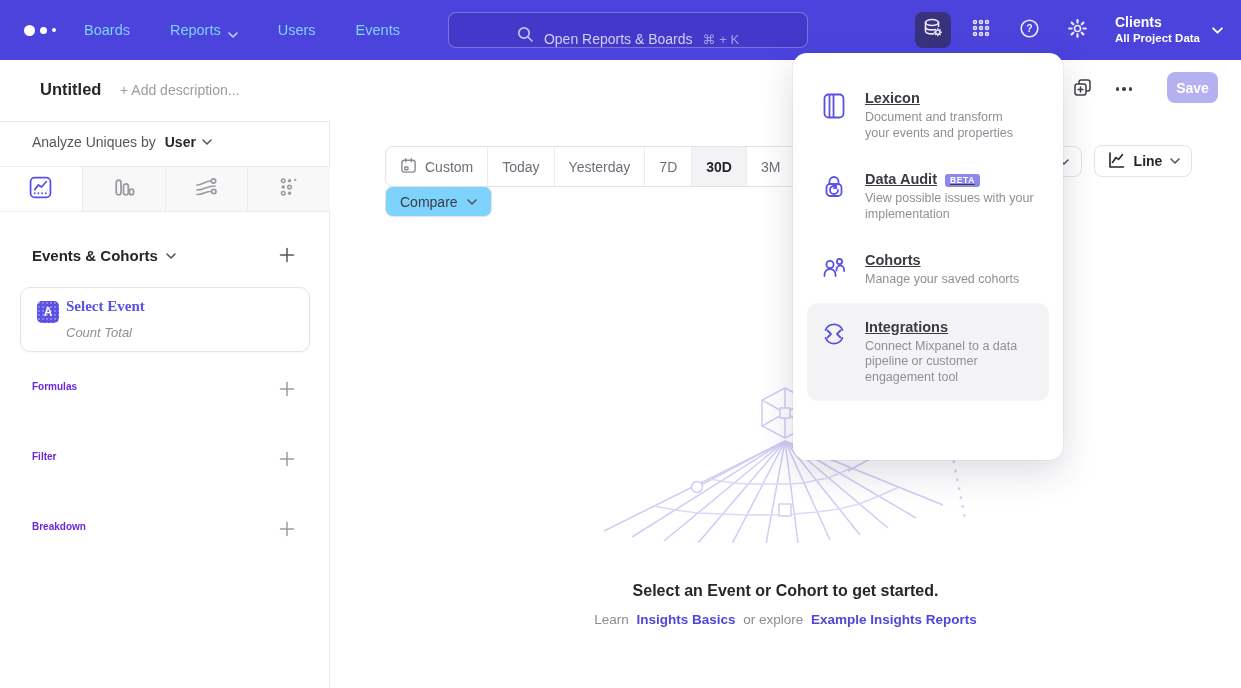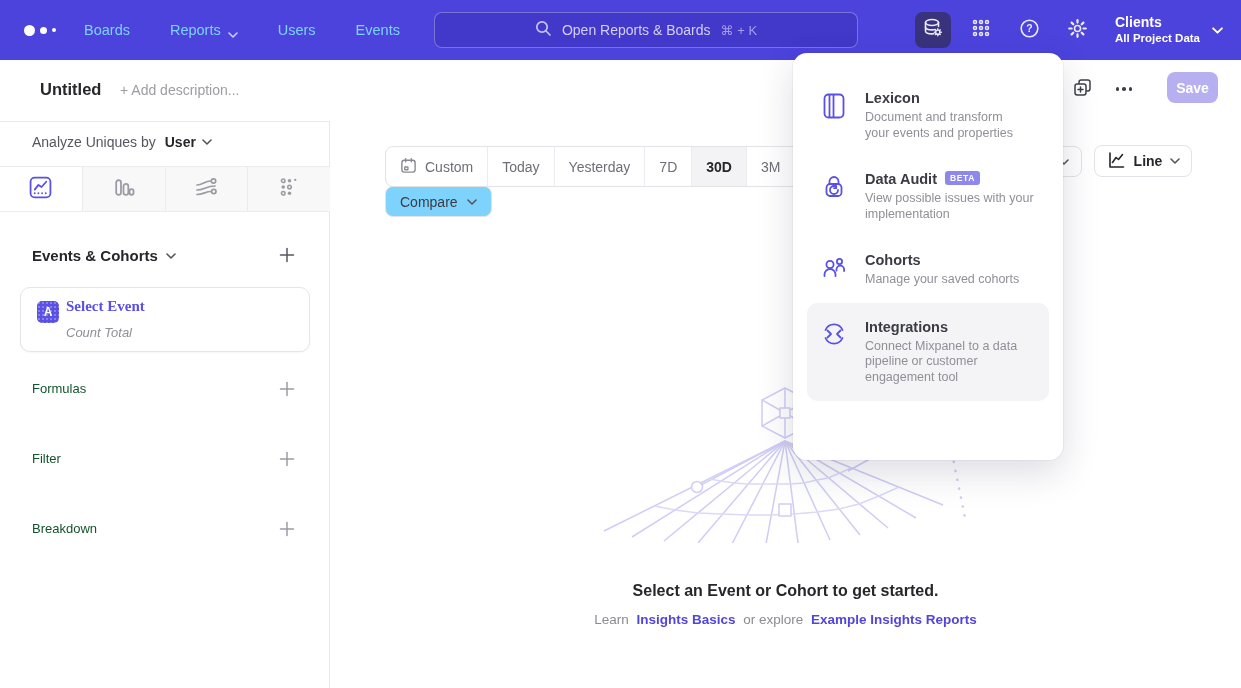--- a/index.html
+++ b/index.html
@@ -14,23 +14,23 @@
   .topnav {
     position:absolute; left:0; top:0; width:1241px; height:60px;
     background:#4c43dd; display:flex; align-items:center; z-index:10;
   }
   .logo { display:flex; align-items:center; gap:5px; margin-left:24px; width:46px; }
   .logo i { display:block; border-radius:50%; background:#fff; }
   .logo .d1{width:11px;height:11px;} .logo .d2{width:7px;height:7px;} .logo .d3{width:4px;height:4px;}
   .nav-items { display:flex; align-items:center; gap:40px; margin-left:14px; }
   .nav-item { color:#7dd3fc; font-size:14.5px; font-weight:500; display:flex; align-items:flex-end; gap:7px; cursor:pointer; }
   .nav-search {
-    position:absolute; left:434px; top:12px; width:424px; height:36px;
+    position:absolute; left:448px; top:12px; width:360px; height:36px;
     background:rgba(23,12,110,0.18); border:1px solid rgba(255,255,255,0.30);
-    border-radius:8px; display:flex; align-items:center; justify-content:center; gap:10px;
+    border-radius:8px; display:flex; align-items:flex-end; justify-content:center; gap:10px;
   }
   .nav-search .ph { color:#d3cff8; font-size:14px; }
   .nav-search .sc { color:#a59ef0; font-size:13px; }
   .nav-right { position:absolute; right:18px; top:0; height:60px; display:flex; align-items:center; gap:12px; }
   .nav-iconbtn {
     width:36px; height:36px; border-radius:8px; display:flex; align-items:center; justify-content:center;
     color:#e9e7fb; cursor:pointer;
   }
   .nav-iconbtn.active { background:#39327d; }
   .project-switch { display:flex; align-items:center; gap:12px; margin-left:8px; color:#fff; cursor:pointer; }
@@ -68,21 +68,21 @@
   }
   .series-badge {
     position:absolute; left:16px; top:13px; width:22px; height:22px; border-radius:5px;
     background:#5a50e5;
     background-image:radial-gradient(rgba(255,255,255,0.28) 1px, transparent 1.1px);
     background-size:4px 4px;
     color:#fff; font-size:12px; font-weight:700; display:flex; align-items:center; justify-content:center;
   }
   .event-card-title { position:absolute; left:45px; top:10px; font-size:15px; font-weight:600; color:#5a50e5;font-family:Liberation Serif, serif; }
   .event-card-sub { position:absolute; left:45px; top:37px; font-size:13px; color:#8f8f98;font-style:italic; }
-  .side-label { position:absolute; left:32px; font-size:13px; font-weight:400; color:#14532d; cursor:pointer; }
+  .side-label { position:absolute; left:32px; font-size:10px; font-weight:700; color:#6d28d9; cursor:pointer; }
 
   
   .range-bar {
     position:absolute; left:385px; top:146px; height:41px; display:flex; align-items:stretch;
     border:1px solid #e3e3e7; border-radius:8px; background:#fff; overflow:hidden; z-index:2;
   }
   .seg { display:flex; align-items:center; justify-content:center; gap:8px; padding:0 14px; font-size:14px; color:#6e6e78; border-right:1px solid #ececef; cursor:pointer; white-space:nowrap; }
   .seg:last-child { border-right:none; }
   .seg.selected { background:#f3f3f5; color:#26262b; font-weight:700; }
   .compare-btn {
@@ -113,21 +113,21 @@
   
   .dropdown {
     position:absolute; left:793px; top:53px; width:270px; height:407px;
     background:#fff; border-radius:14px; z-index:30;
     box-shadow:0 12px 36px rgba(35,35,80,0.16), 0 0 0 1px rgba(30,30,60,0.04);
     padding:22px 14px 14px 14px;
   }
   .menu-item { display:flex; gap:17px; padding:15px 4px 15px 13px; border-radius:10px; cursor:pointer; }
   .menu-item.highlighted { background:#f4f4f6; padding:16px 4px 16px 13px; }
   .menu-icon { width:28px; flex:0 0 28px; display:flex; justify-content:center; color:#5a50e5; padding-top:2px; }
-  .menu-title { font-size:14.5px; font-weight:700; color:#3b3b46; display:flex; align-items:flex-start; gap:8px; }
+  .menu-title { font-size:14.5px; font-weight:700; color:#3b3b46; display:flex; align-items:flex-end; gap:8px;text-decoration:underline; }
   .menu-desc { margin-top:4px; font-size:12.5px; line-height:15.5px; color:#8f8f98; white-space:pre-line; }
   .beta-badge {
     display:inline-block; background:#8d88ea; color:#fff; font-size:8.5px; font-weight:700;
     letter-spacing:0.6px; padding:2.5px 5px; border-radius:3px; line-height:1;
   }
   .chev { display:inline-flex; }
 </style>
 </head>
 <body>
 

